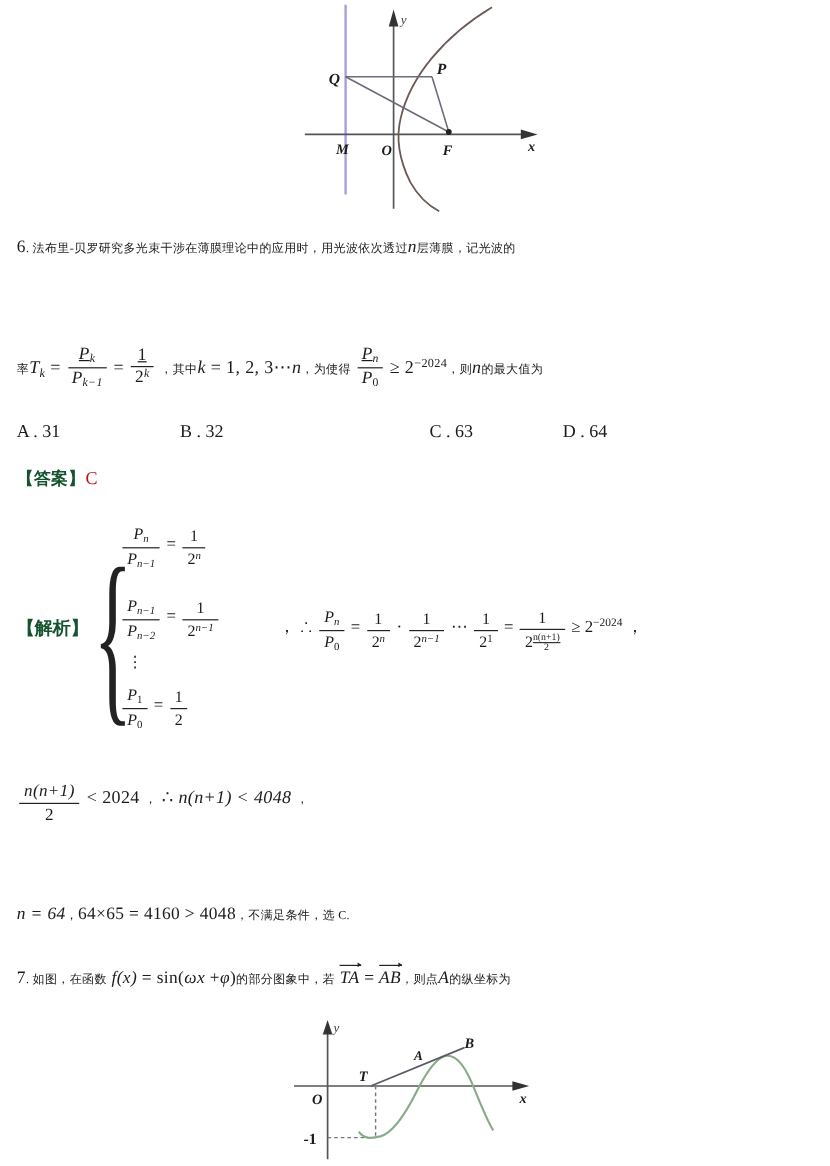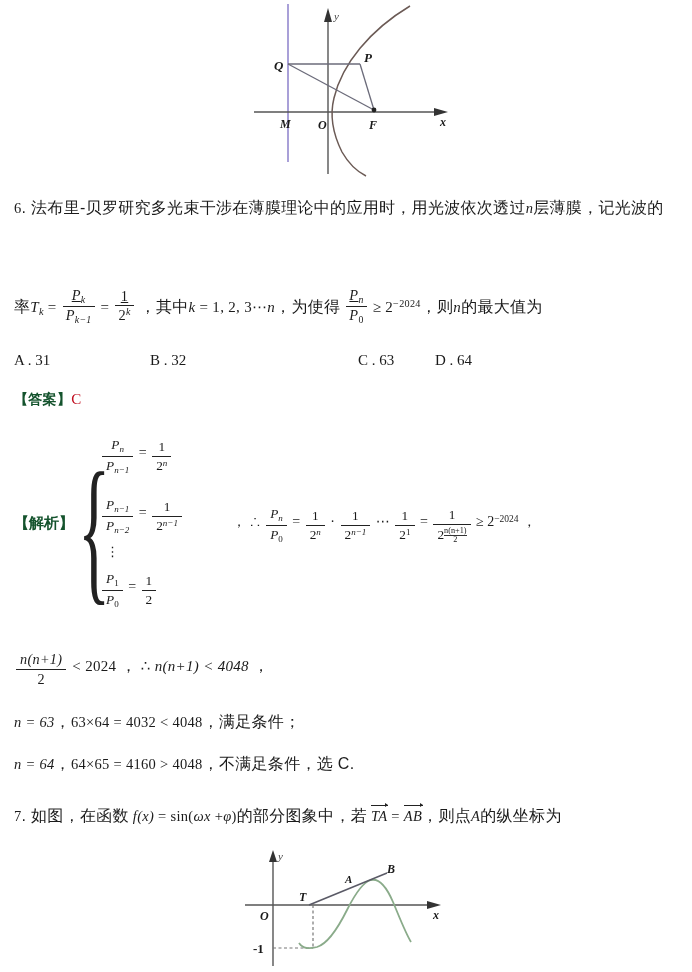--- a/index.html
+++ b/index.html
@@ -40,21 +40,21 @@
   
   .q-line {
     position: absolute;
     left: 14px;
     font-size: 14.5px;
     line-height: 1.2;
     white-space: nowrap;
     color: #1b1b1b;
     letter-spacing: 0.3px;
   }
-  .cn { font-family: Liberation Sans, sans-serif; font-size: 16px; }
+  .cn { font-family: Liberation Serif, serif; font-size: 10px; }
   .mi { font-style: italic; font-family: "Liberation Serif", serif; }
   .num { font-family: "Liberation Serif", serif; font-style: normal; }
 
   
   .frac {
     display: inline-block;
     vertical-align: -0.55em;
     text-align: center;
     margin: 0 2px;
     line-height: 1.05;
@@ -255,21 +255,21 @@
     <div class="opt" style="left:136px;text-align:center;">
       <span>B</span>
       <span>.</span>
       <span>32</span>
     </div>
     <div class="opt" style="left:298px;margin-left:46px;">
       <span>C</span>
       <span>.</span>
       <span>63</span>
     </div>
-    <div class="opt" style="left:421px;">
+    <div class="opt" style="left:455px;">
       <span>D</span>
       <span>.</span>
       <span>64</span>
     </div>
   </div>
 
   <div class="q-line" style="top:390px;">
     <span class="red" style="font-size:14px;">【答案】</span><span class="red-letter" style="font-size:15px;">C</span>
   </div>
 
@@ -364,23 +364,20 @@
       <span class="bar"></span>
       <span class="bot">2</span>
     </span>
     <span>&lt; 2024</span>
     <span class="cn">，</span>
     <span>∴</span>
     <span class="mi">n(n+1) &lt; 4048</span>
     <span class="cn">，</span>
   </div>
 
-  <div class="q-line" style="top:712px; font-size:14.5px;">
-    <span class="mi">n = 63</span><span class="cn">，</span><span>63×64 = 4032 &lt; 4048</span><span class="cn">，</span><span class="cn">满足条件；</span>
-  </div>
 
   <div class="q-line" style="top:754px; font-size:14.5px;">
     <span class="mi">n = 64</span><span class="cn">，</span><span>64×65 = 4160 &gt; 4048</span><span class="cn">，</span><span class="cn">不满足条件，选 C.</span>
   </div>
 
   <div class="q-line" style="top:806px; font-size:14.5px;">
     <span class="num">7</span><span class="cn">. 如图，在函数</span>
     <span class="mi">f</span><span class="mi">(x)</span>
     <span>= sin(</span><span class="mi">ω</span><span class="mi">x</span>
     <span>+</span><span class="mi">φ</span><span>)</span><span class="cn">的部分图象中，若</span>

